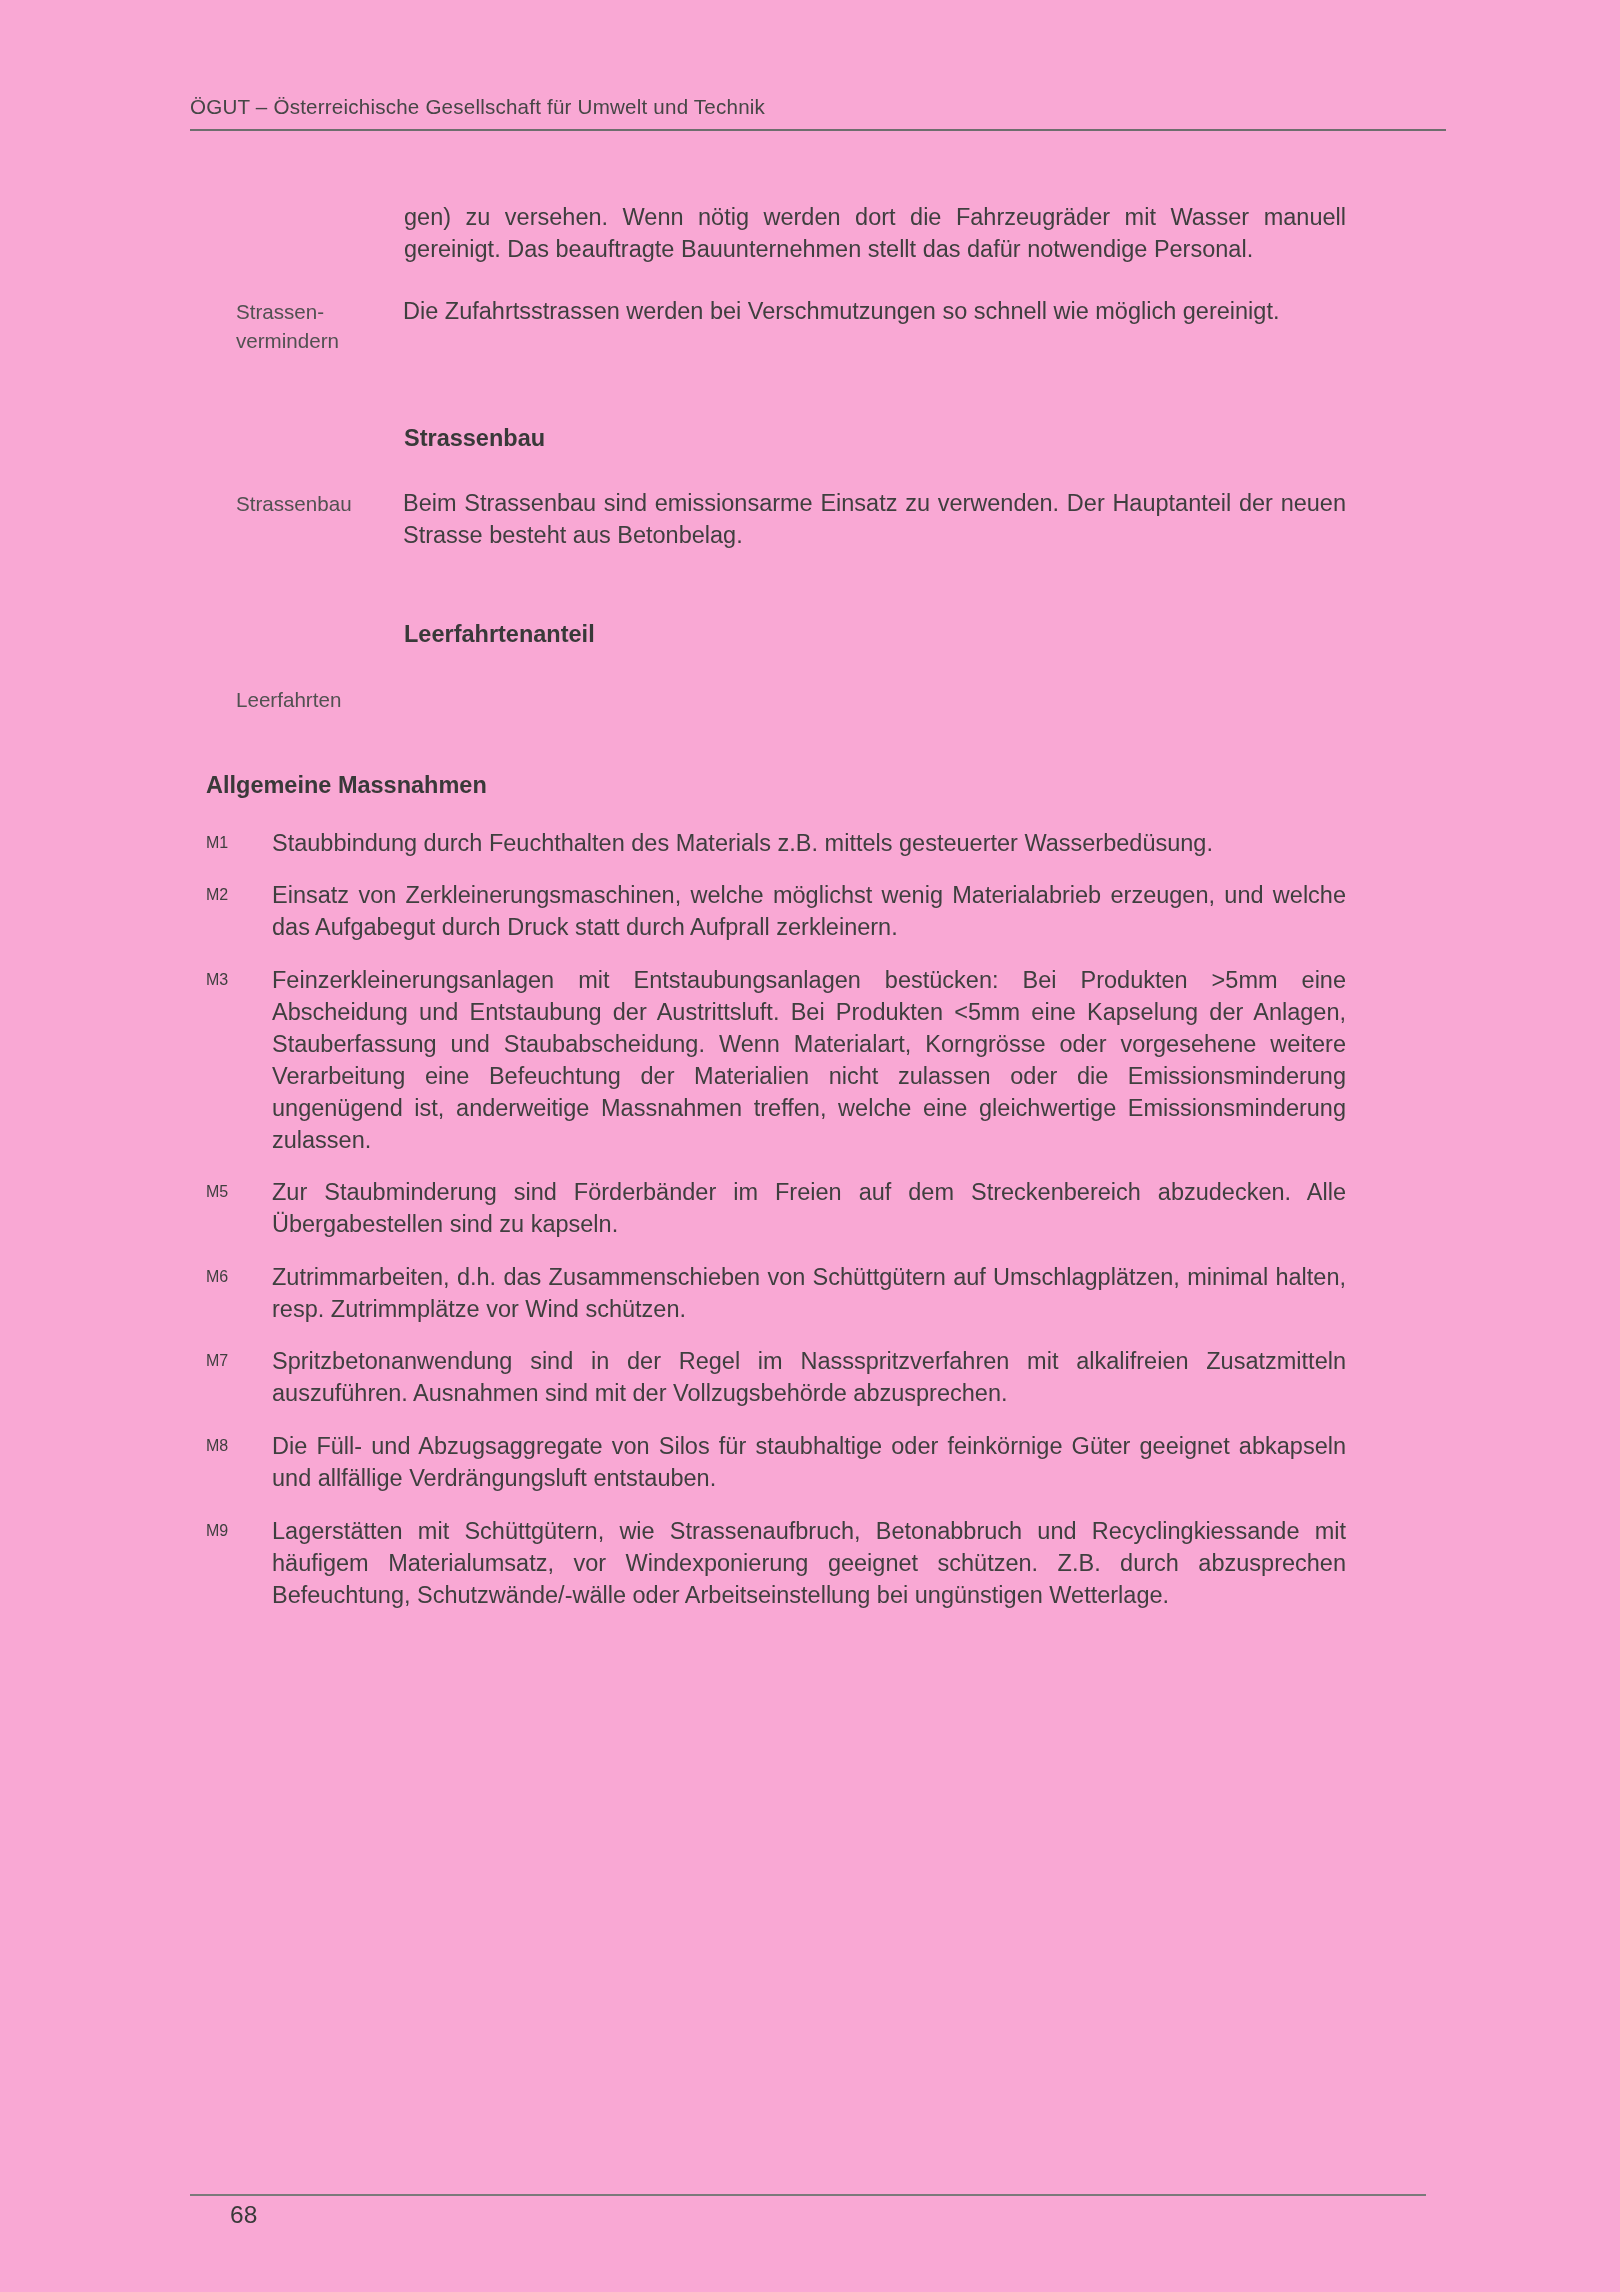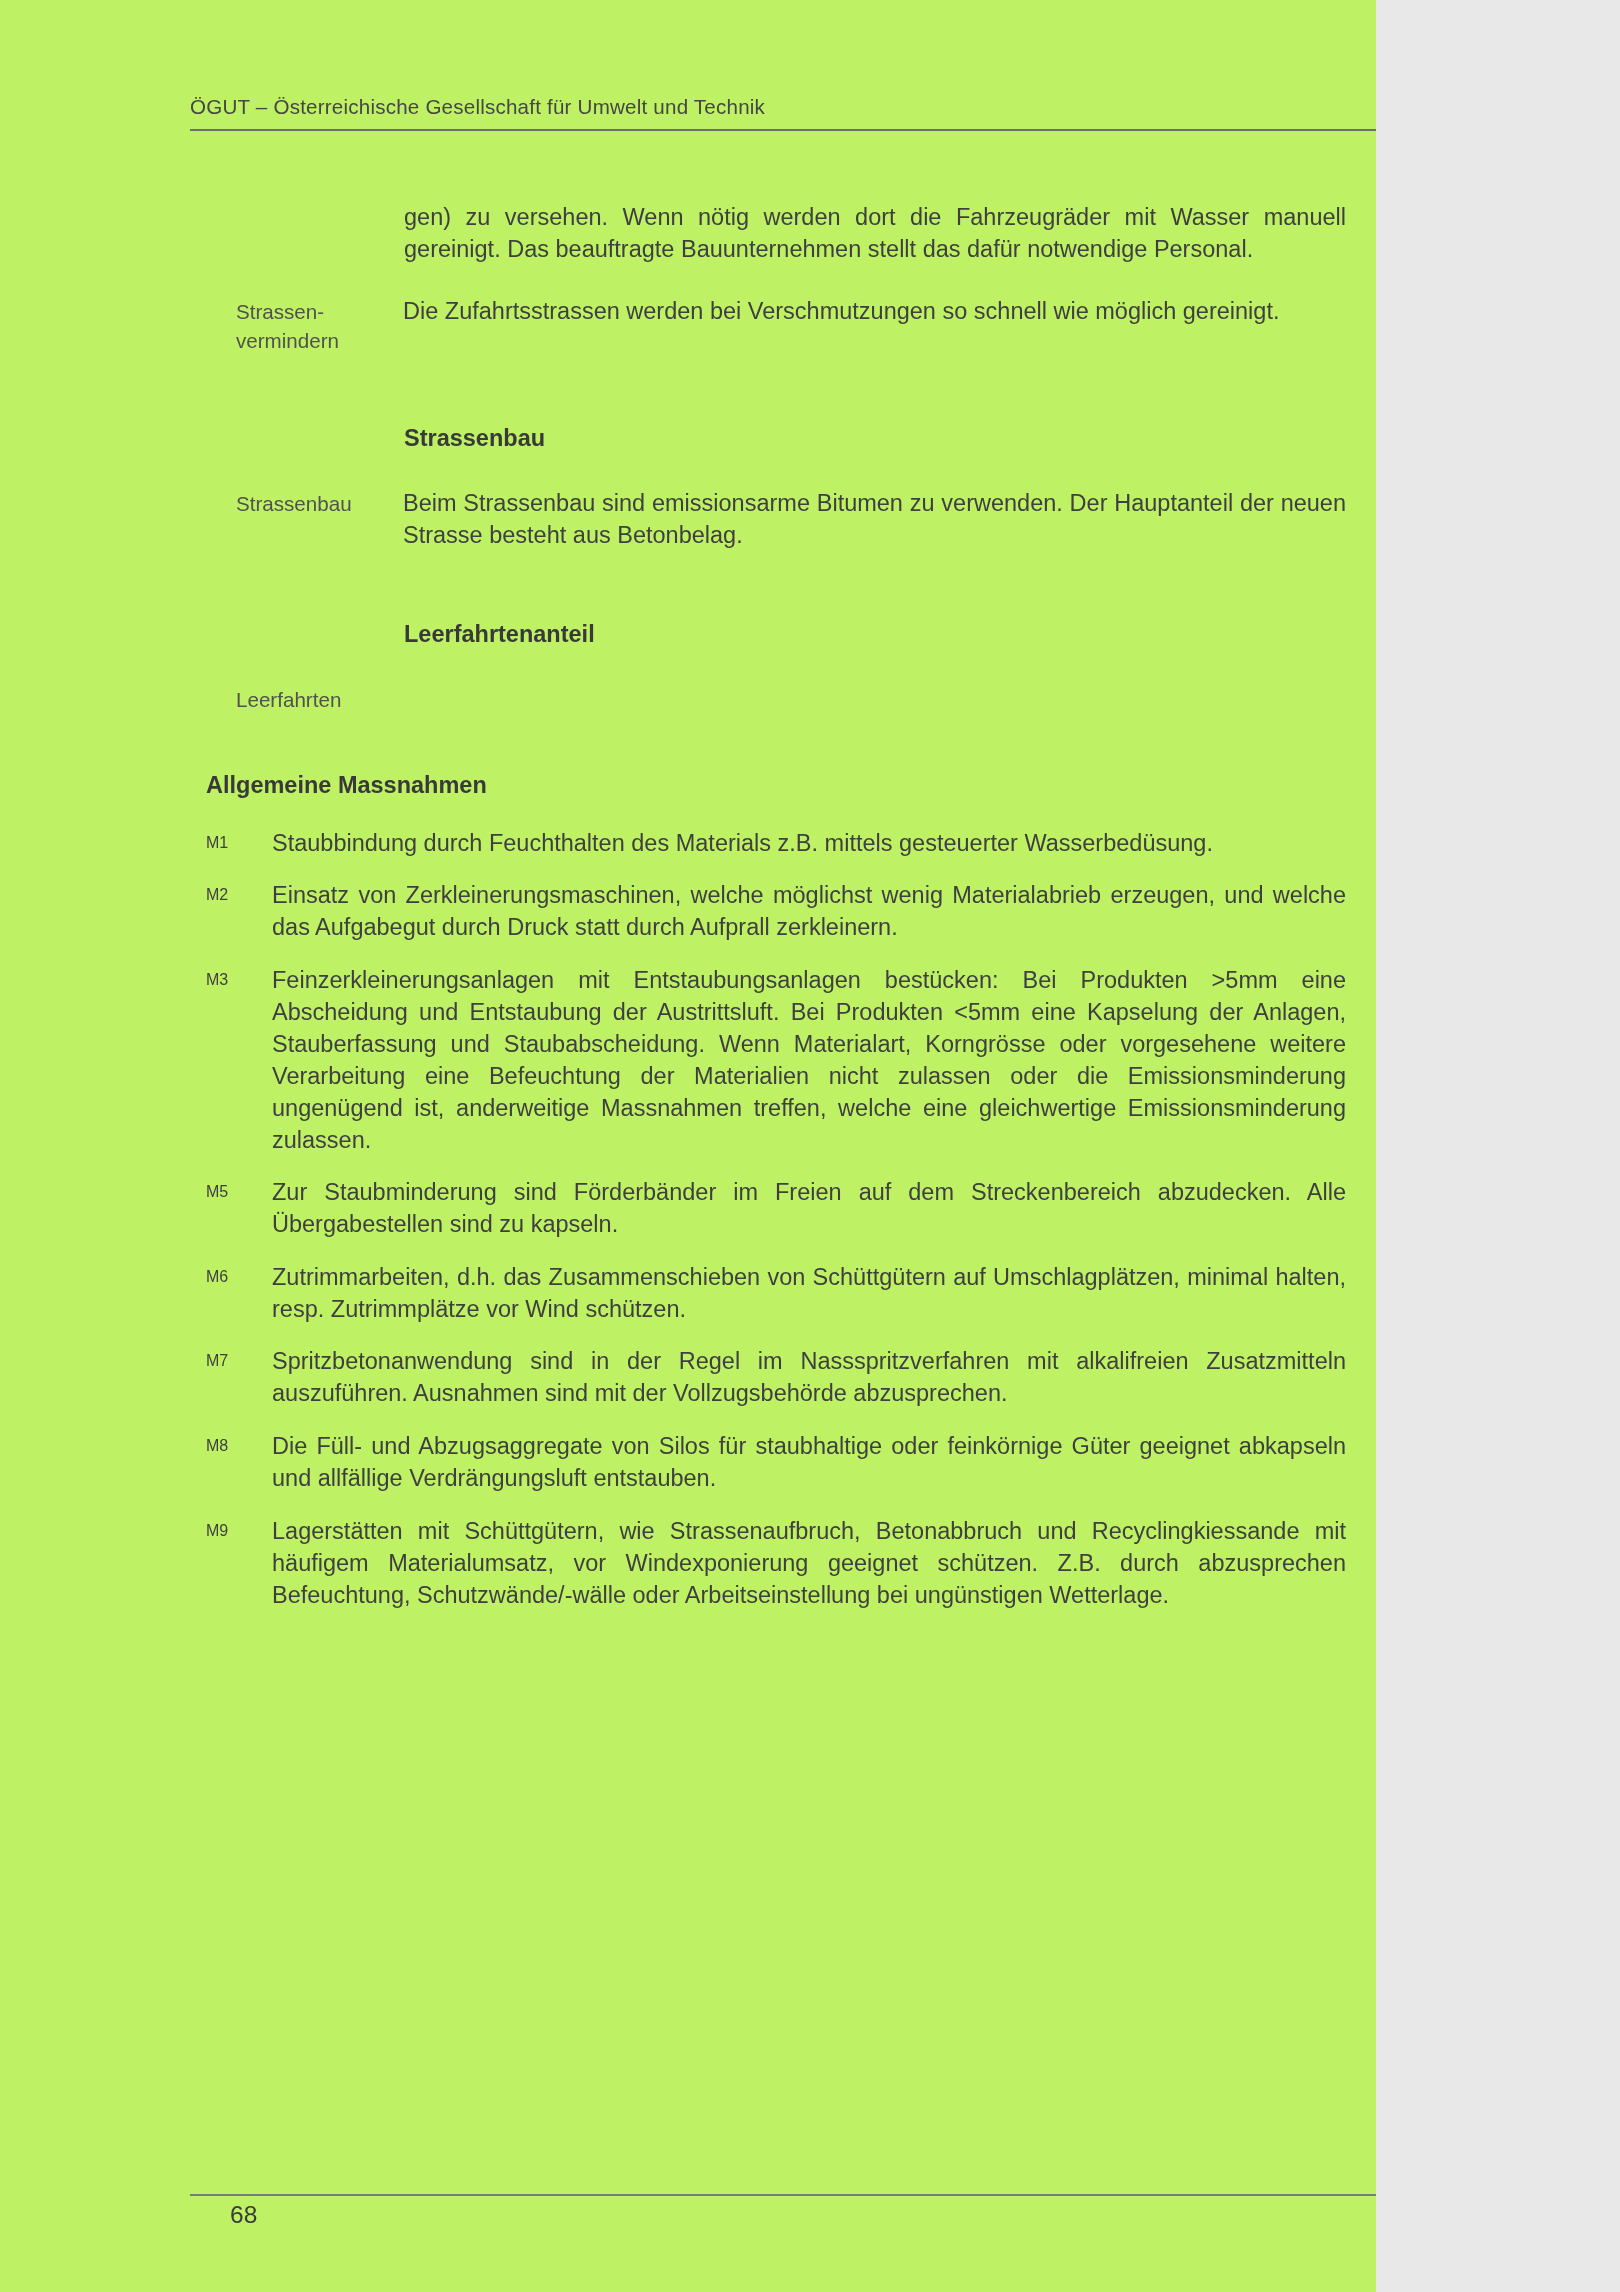--- a/index.html
+++ b/index.html
@@ -5,23 +5,23 @@
   html, body {
     margin: 0;
     padding: 0;
     background: #e8e8e8;
   }
   body {
     font-family: "Liberation Sans", sans-serif;
   }
   .page {
     position: relative;
-    width: 1376px;
+    width: 1620px;
     height: 2293px;
-    background: #bef264;
+    background: #f9a8d4;
     color: #3d3d3d;
     overflow: hidden;
   }
 
   
   .header-title {
     position: absolute;
     left: 190px;
     top: 94px;
     font-size: 20.6px;
@@ -138,21 +138,21 @@
     <div class="labeled-row">
       <div class="margin-label">Strassen-
 vermindern</div>
       <p class="body-par">Die Zufahrtsstrassen werden bei Verschmutzungen so schnell wie möglich gereinigt.</p>
     </div>
 
     <h3 class="sub-heading">Strassenbau</h3>
 
     <div class="labeled-row">
       <div class="margin-label">Strassenbau</div>
-      <p class="body-par">Beim Strassenbau sind emissionsarme Bitumen zu verwenden. Der Hauptanteil der neuen Strasse besteht aus Betonbelag.</p>
+      <p class="body-par">Beim Strassenbau sind emissionsarme Einsatz zu verwenden. Der Hauptanteil der neuen Strasse besteht aus Betonbelag.</p>
     </div>
 
     <h3 class="sub-heading">Leerfahrtenanteil</h3>
 
     <div class="labeled-row">
       <div class="margin-label">Leerfahrten</div>
     </div>
 
     <h2 class="measures-heading">Allgemeine Massnahmen</h2>
 

